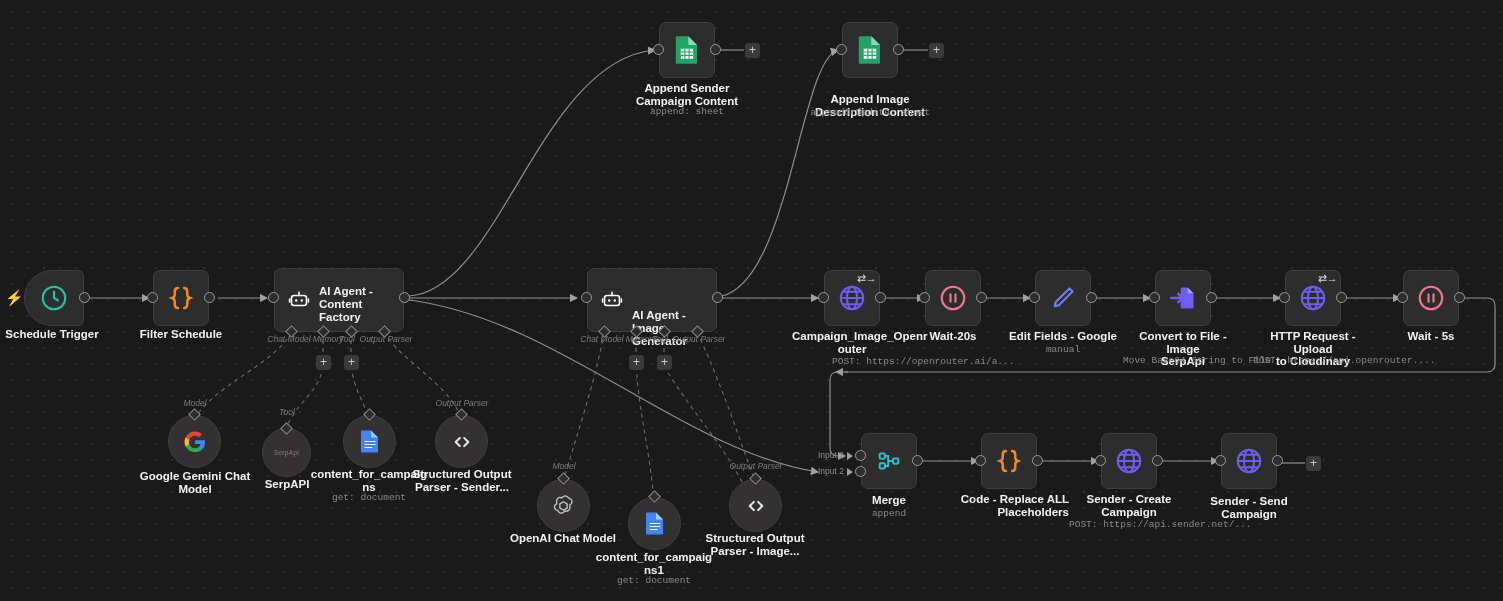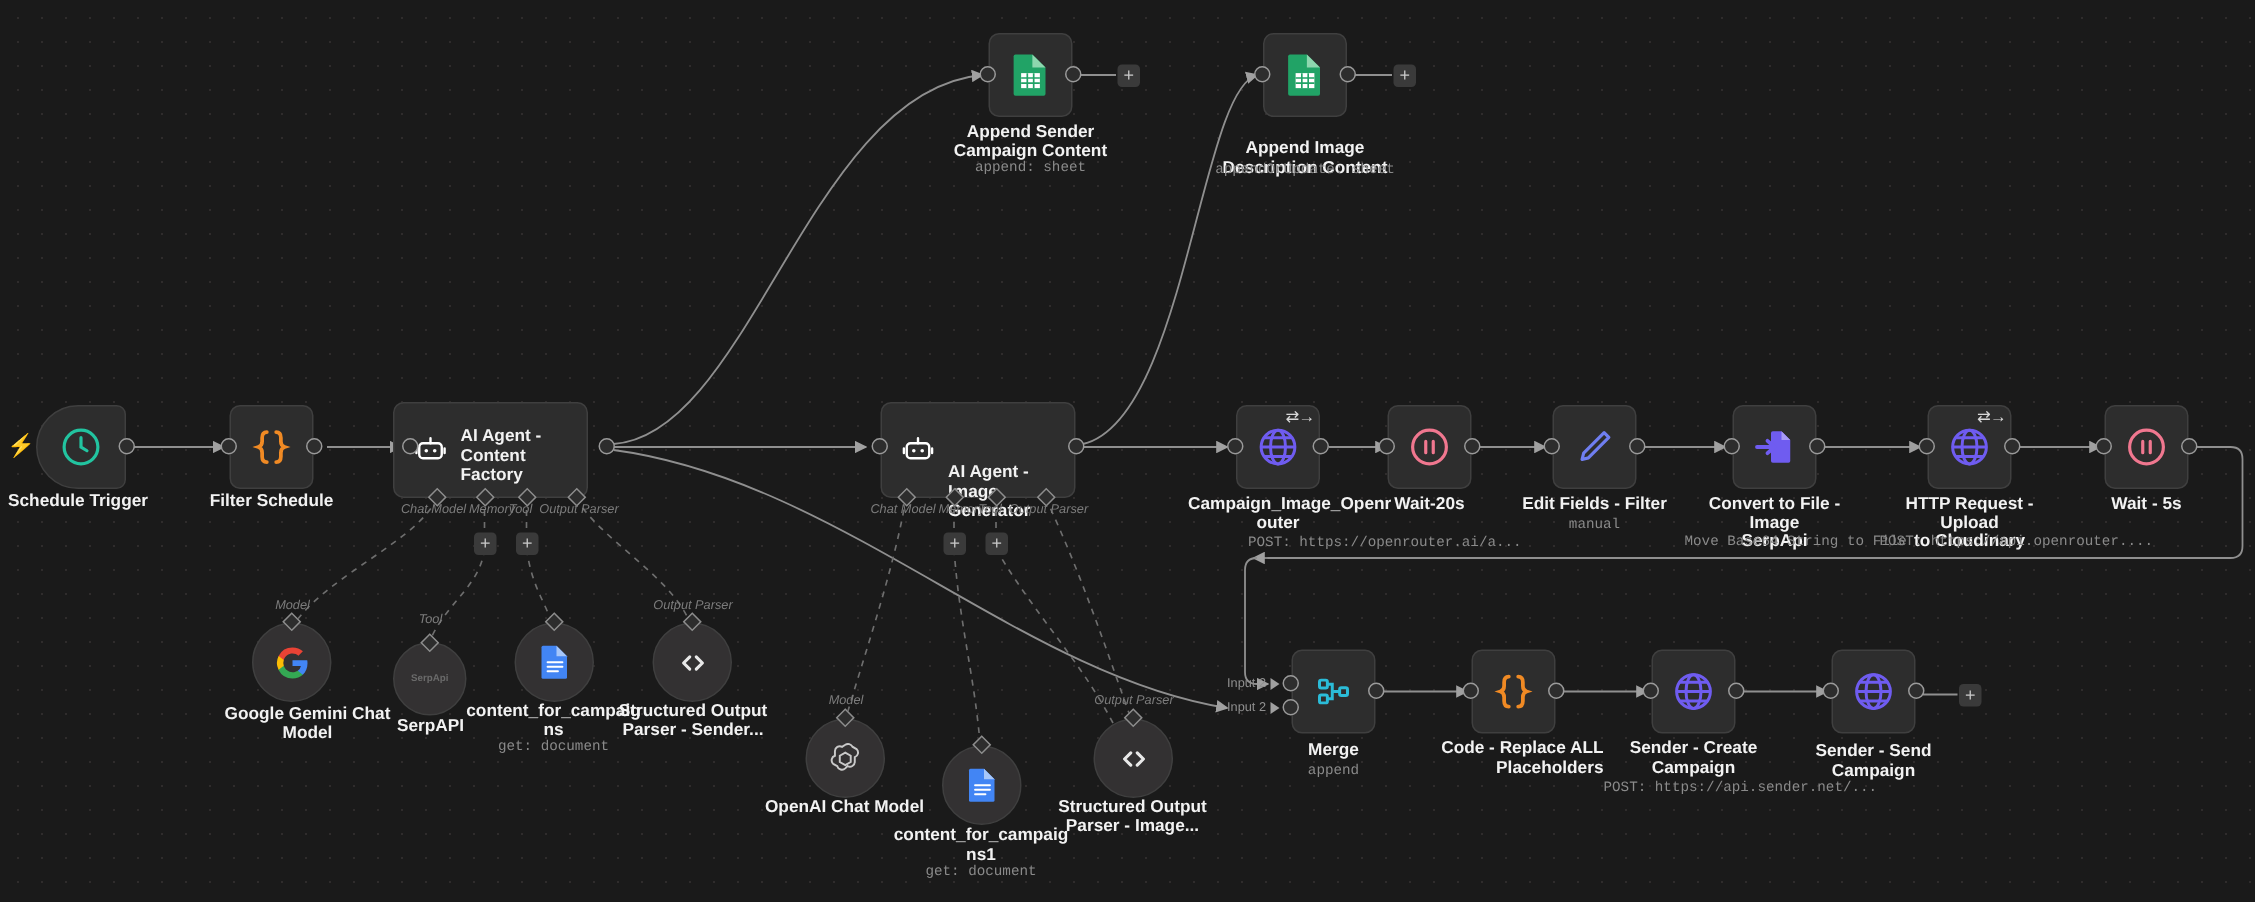--- a/index.html
+++ b/index.html
@@ -214,21 +214,21 @@
           <path d="M14.5 4c2 0 2.5 1.2 2.5 3v2c0 1.8.8 2.6 2 3-1.2.4-2 1.2-2 3v2c0 1.8-.5 3-2.5 3"></path>
         </svg>
       </span>
     </div>
     <div class="port" style="left:147px; top:292px;"></div>
     <div class="port" style="left:204px; top:292px;"></div>
     <div class="cap" style="left:121px; top:328px; width:120px;">Filter Schedule</div>
   </div>
 
   <div class="node">
-    <div class="box" style="left:262px; top:268px; width:130px; height:64px; padding-left:12px;">
+    <div class="box" style="left:274px; top:268px; width:130px; height:64px; padding-left:12px;">
       <span class="icon">
         <svg width="24" height="24" viewBox="0 0 24 24" fill="none" stroke="#ffffff" stroke-width="1.6">
           <rect x="4.5" y="7.5" width="15" height="10" rx="2.5"></rect>
           <circle cx="9.2" cy="12.5" r="1.2" fill="#fff" stroke="none"></circle>
           <circle cx="14.8" cy="12.5" r="1.2" fill="#fff" stroke="none"></circle>
           <path d="M12 4.2v3.3M2.6 11v3M21.4 11v3" stroke-linecap="round"></path>
         </svg>
       </span>
       <span class="agent-title" style="left:44px; top:16px;">AI Agent -
 Content Factory</span>
@@ -347,21 +347,21 @@
   <div class="node">
     <div class="box" style="left:1035px; top:270px; width:56px; height:56px; justify-content:center;">
       <span class="icon">
         <svg width="28" height="28" viewBox="0 0 24 24" fill="none" stroke="#6f7ef0" stroke-width="1.8" stroke-linecap="round" stroke-linejoin="round">
           <path d="M17.5 3.8 L20.2 6.5 L8.5 18.2 L4.9 19.1 L5.8 15.5 Z"></path>
         </svg>
       </span>
     </div>
     <div class="port" style="left:1029px; top:292px;"></div>
     <div class="port" style="left:1086px; top:292px;"></div>
-    <div class="cap" style="left:1003px; top:330px; width:120px;">Edit Fields - Filter</div>
+    <div class="cap" style="left:1003px; top:330px; width:120px;">Edit Fields - Google</div>
     <div class="sub" style="left:1003px; top:344px; width:120px;">manual</div>
   </div>
 
   <div class="node">
     <div class="box" style="left:1155px; top:270px; width:56px; height:56px; justify-content:center;">
       <span class="icon">
         <svg width="28" height="28" viewBox="0 0 24 24">
           <path d="M11 3h5l5 5v12a1 1 0 0 1-1 1h-9a1 1 0 0 1-1-1V4a1 1 0 0 1 1-1z" fill="#6f5cf0"></path>
           <path d="M16 3l5 5h-5z" fill="#a99bf5"></path>
           <path d="M2 12h9M8 8.5l4 3.5-4 3.5" fill="none" stroke="#6f5cf0" stroke-width="2.2" stroke-linecap="round" stroke-linejoin="round"></path>
@@ -483,21 +483,21 @@
         <svg width="24" height="24" viewBox="0 0 24 24">
           <path d="M22 12.2c0-.7-.06-1.4-.18-2.05H12v3.9h5.6a4.8 4.8 0 0 1-2.08 3.15v2.6h3.36C20.85 18 22 15.4 22 12.2z" fill="#4285f4"></path>
           <path d="M12 22.3c2.8 0 5.16-.93 6.88-2.5l-3.36-2.6c-.93.62-2.12.99-3.52.99-2.7 0-4.99-1.82-5.8-4.28H2.73v2.68A10.4 10.4 0 0 0 12 22.3z" fill="#34a853"></path>
           <path d="M6.2 13.9a6.2 6.2 0 0 1 0-3.96V7.26H2.73a10.4 10.4 0 0 0 0 9.32L6.2 13.9z" fill="#fbbc05"></path>
           <path d="M12 5.66c1.52 0 2.89.53 3.97 1.55l2.97-2.97C17.15 2.56 14.8 1.6 12 1.6a10.4 10.4 0 0 0-9.27 5.66L6.2 9.94c.81-2.46 3.1-4.28 5.8-4.28z" fill="#ea4335"></path>
         </svg>
       </span>
     </div>
     <div class="diamond" style="left:190px; top:410px;"></div>
     <div class="portlabel" style="left:165px; top:398px; width:60px;">Model</div>
-    <div class="cap" style="left:135px; top:470px; width:120px;margin-left:10px;">Google Gemini Chat
+    <div class="cap" style="left:135px; top:470px; width:120px;">Google Gemini Chat
 Model</div>
   </div>
 
   <div class="node">
     <div class="circ" style="left:262px; top:428px; width:49px; height:49px;">
       <span style="color:#6a6a6a; font-size:6.5px; font-weight:bold;">SerpApi</span>
     </div>
     <div class="diamond" style="left:282px; top:424px;"></div>
     <div class="portlabel" style="left:257px; top:407px; width:60px;">Tool</div>
     <div class="cap" style="left:227px; top:478px; width:120px;">SerpAPI</div>

